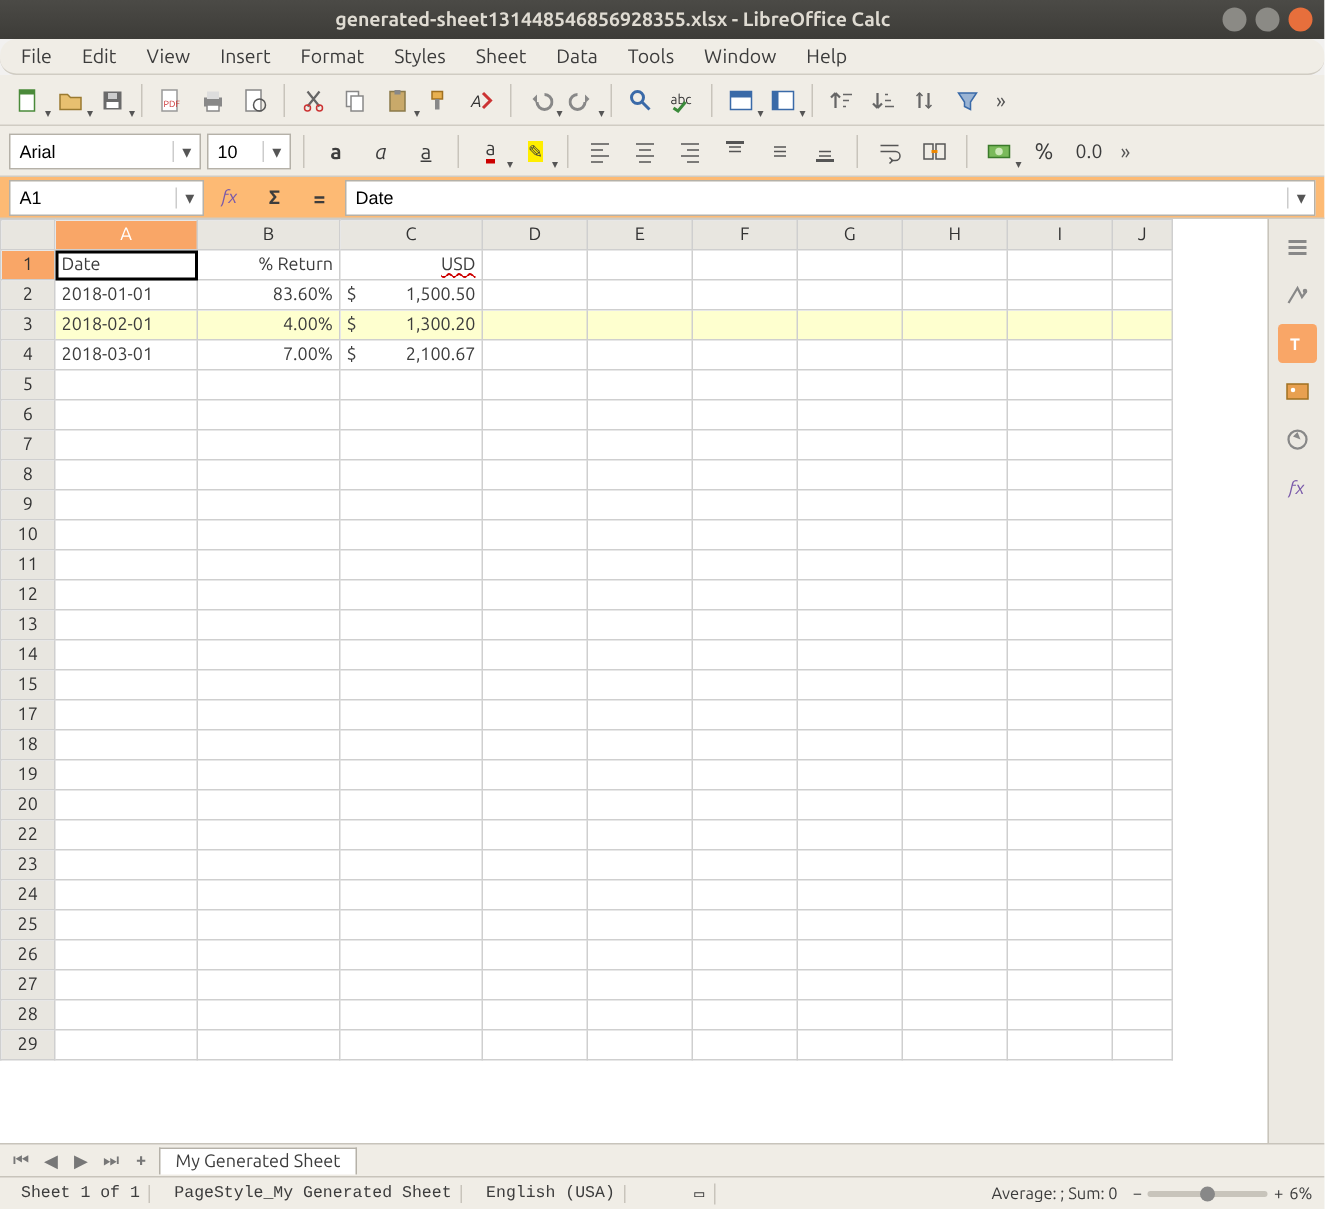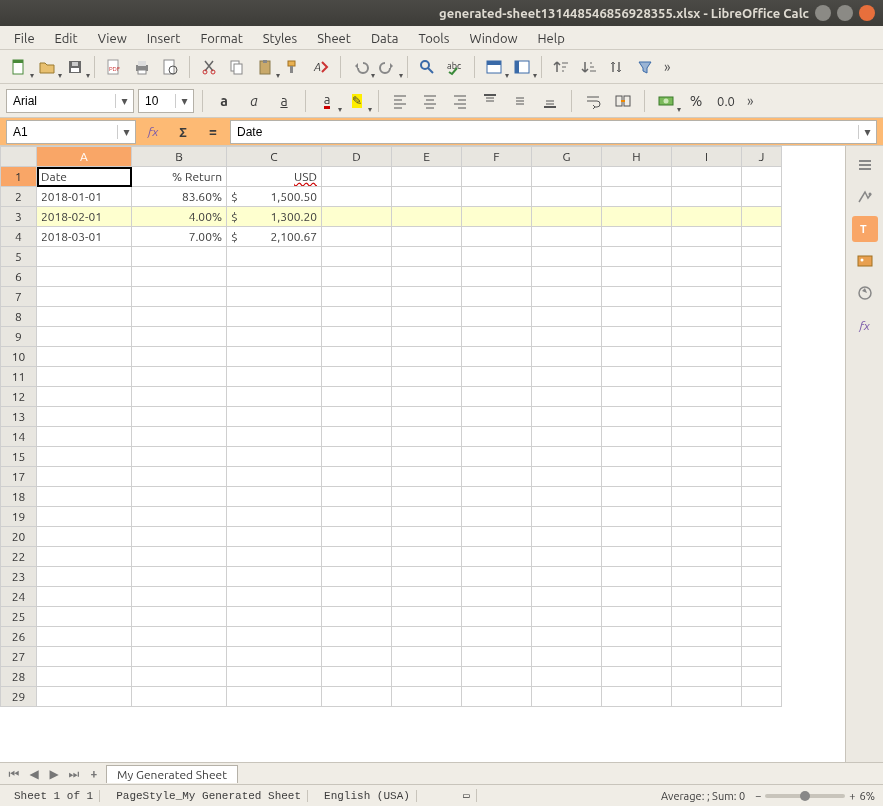--- a/index.html
+++ b/index.html
@@ -1,21 +1,21 @@
 <!DOCTYPE html>
 <html><head>
 <meta charset="utf-8">
 <style>
 * { box-sizing: border-box; margin: 0; padding: 0; }
 body { font-family: "Ubuntu", "Liberation Sans", Arial, sans-serif; font-size: 12px; background: #f2f1f0; color: #3c3c3c; width: 883px; height: 806px; overflow: hidden; display: flex; flex-direction: column; }
 .titlebar { background: linear-gradient(#4b4a46,#3d3c38); color: #dfdbd2; height: 26px; display: flex; align-items: center; padding: 0 8px; font-weight: bold; font-size: 13px; }
-.titlebar .title { flex: 1; text-align: right; }
+.titlebar .title { flex: 1; text-align: center; }
 .titlebar .wbtn { width: 16px; height: 16px; border-radius: 8px; margin-left: 6px; display:inline-block; }
 .wmin { background:#8b8a85;} .wmax{background:#8b8a85;} .wclose{background:#e76f3c;}
-.menubar { background: #f0ede6; height: 24px; display: flex; align-items: center; padding: 0 6px; gap: 4px; border-bottom:1px solid #d0ccc3;}
+.menubar { background: #f0ede6; height: 24px; display: flex; align-items: center; padding: 0 6px; gap: 4px; border-bottom:1px solid #d0ccc3;border-radius:11px;}
 .menubar span { padding: 3px 8px; border-radius: 3px; font-size: 13px; }
 .toolbar { background: #f0ede6; height: 34px; display:flex; align-items:center; padding:0 6px; gap:2px; border-bottom:1px solid #d0ccc3;}
 .tbtn { width:26px; height:26px; display:flex; align-items:center; justify-content:center; border-radius:3px; position:relative;}
 .tbtn svg { width:18px; height:18px; }
 .tdrop::after { content:"▾"; font-size:8px; position:absolute; right:-2px; bottom:0; color:#555;}
 .sep { width:1px; height:22px; background:#c8c4bb; margin:0 4px;}
 .formatbar { background:#f0ede6; height:34px; display:flex; align-items:center; padding:0 6px; gap:4px; border-bottom:1px solid #d0ccc3;}
 .combo { display:flex; align-items:center; background:#fff; border:1px solid #b5b1a8; height:24px; }
 .combo input { border:none; outline:none; padding:0 6px; height:36px; font-size:12px; background:transparent;}
 .combo .cdrop { width:18px; text-align:center; color:#555; border-left:1px solid #ccc;}

